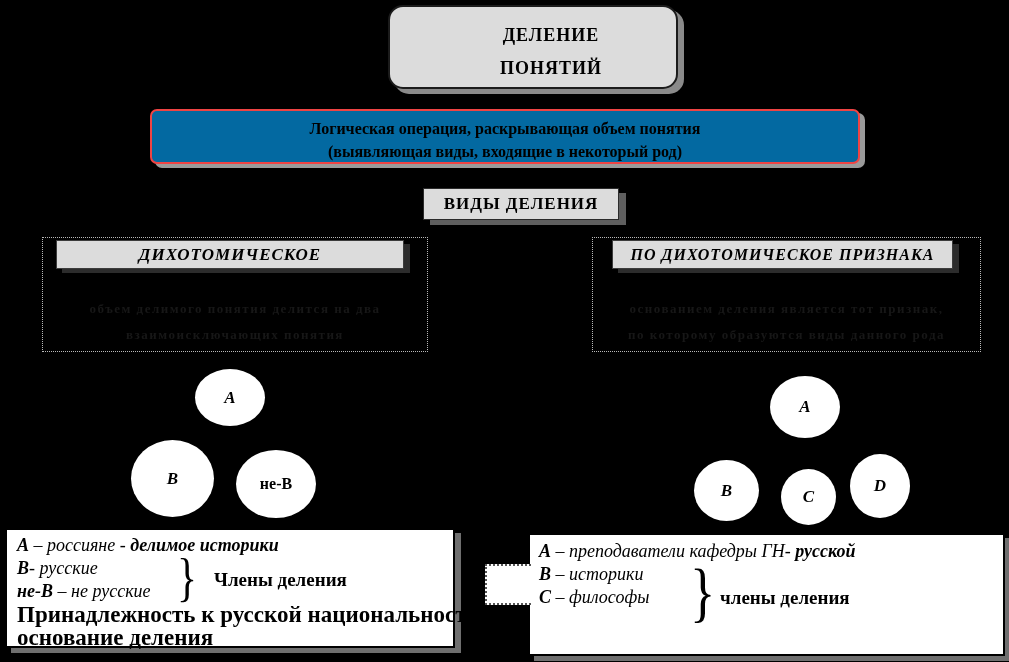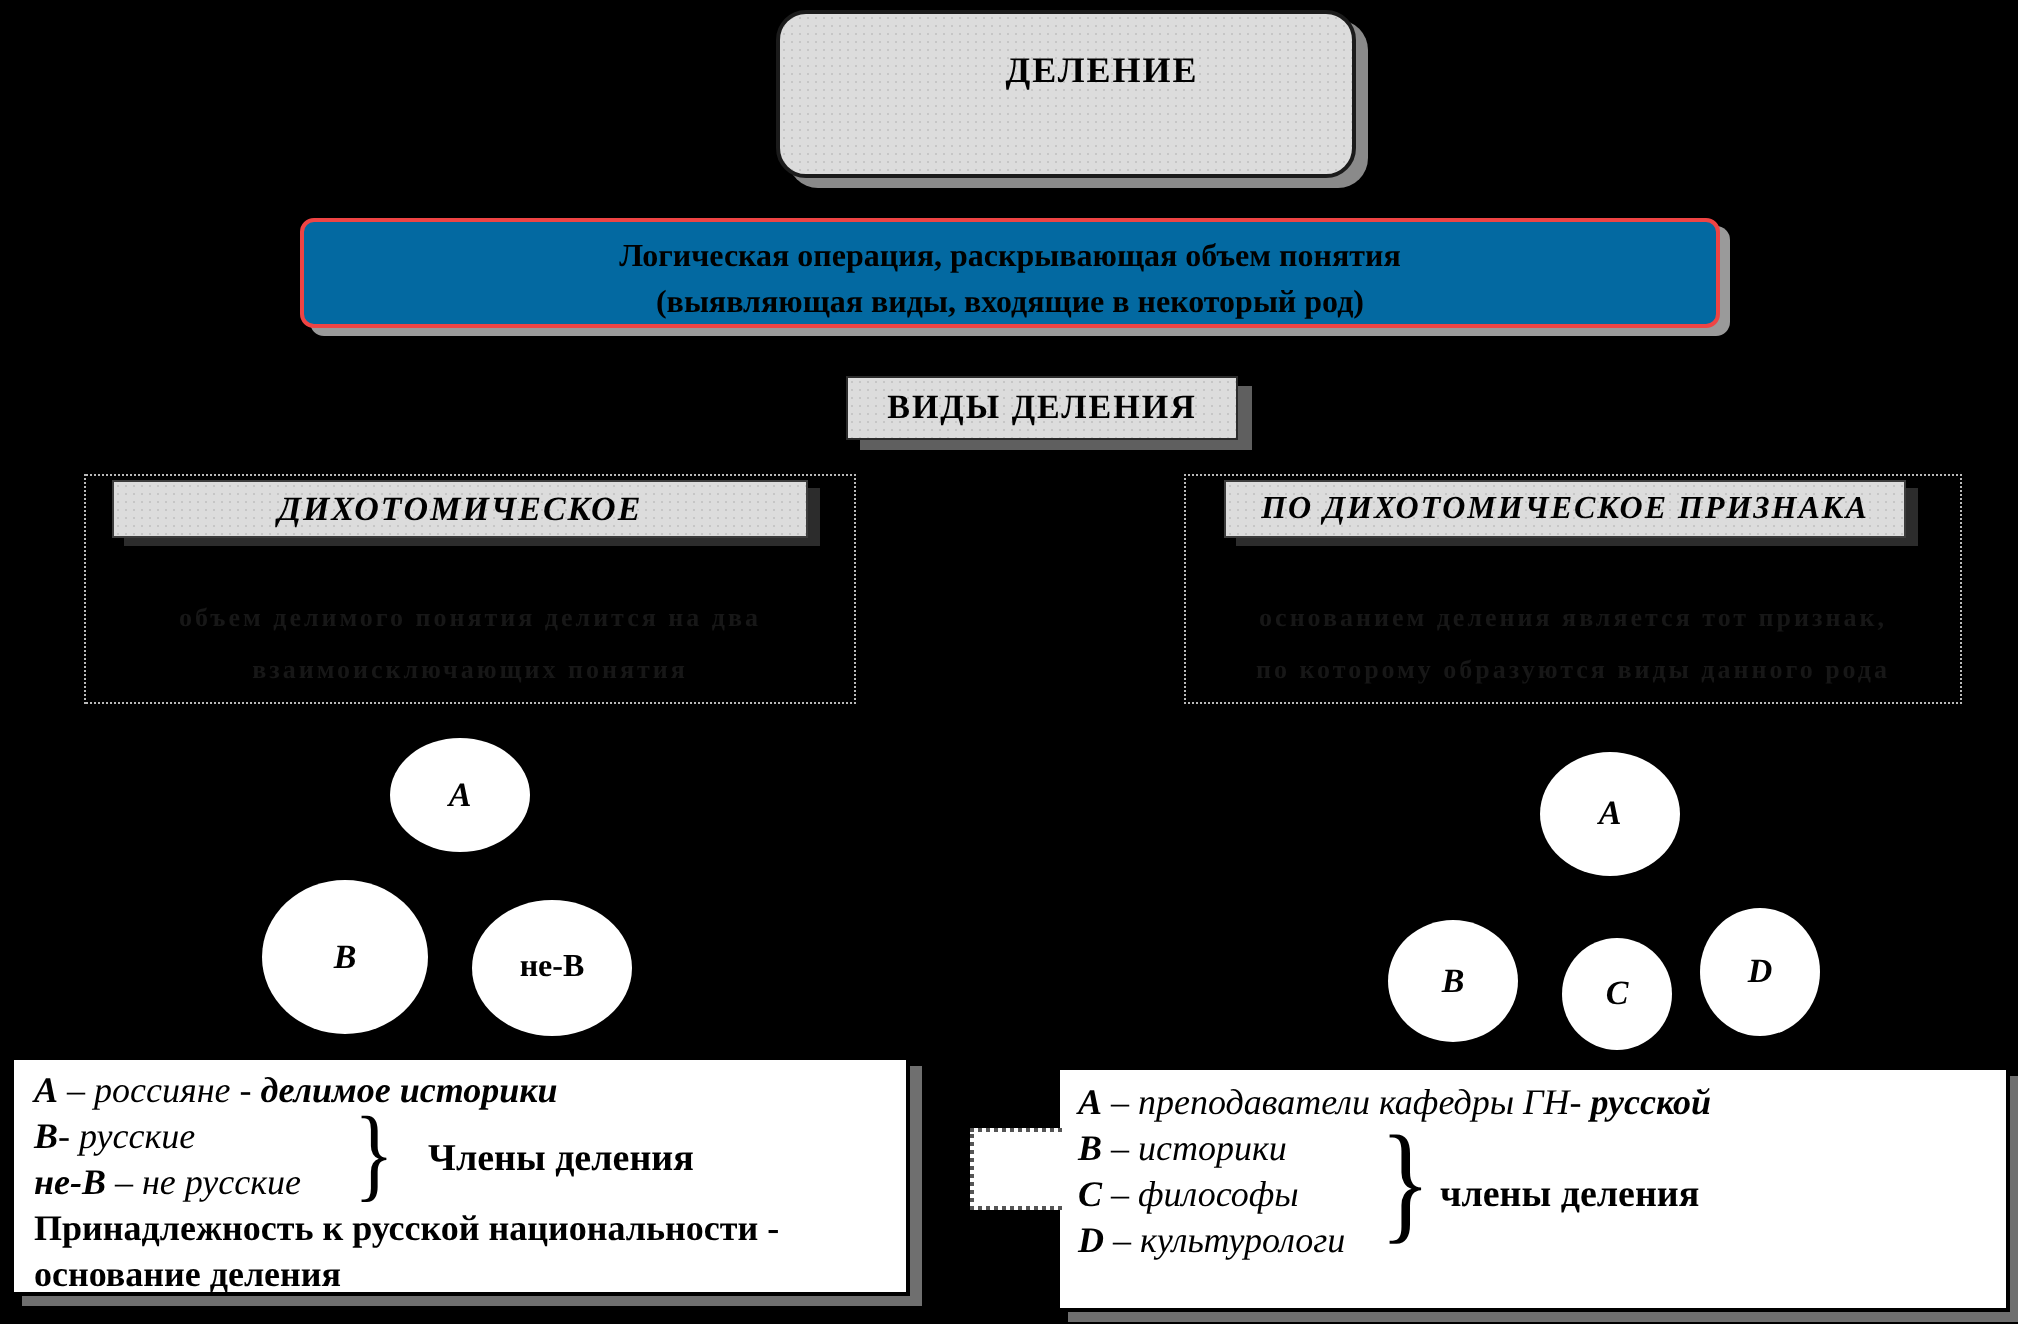--- a/index.html
+++ b/index.html
@@ -56,21 +56,21 @@
   .circle-label.upright{font-style:normal;font-size:16px;}
   
   .legend-box{
     background:#fff;border:2px solid #000;box-shadow:6px 5px 0 #6f6f6f;box-sizing:border-box;
   }
   .legend-left{left:5px;top:528px;width:450px;height:120px;padding:4px 0 0 10px;}
   .legend-right{left:528px;top:533px;width:477px;height:123px;padding:5px 0 0 9px;}
   .legend-line{font-style:italic;font-size:18px;line-height:23px;white-space:nowrap;}
   .legend-line .term{font-weight:bold;}
   .legend-line .emph{font-weight:bold;}
-  .base-line{font-style:normal;font-weight:bold;font-size:18px;line-height:23px;white-space:nowrap;}
+  .base-line{font-style:normal;font-weight:bold;font-size:23px;line-height:23px;white-space:nowrap;}
   .brace{
     position:absolute;font-weight:normal;color:#000;transform:scaleX(0.8);transform-origin:left center;
     line-height:1;
   }
   .brace-left{left:170px;top:22px;font-size:52px;}
   .brace-right{left:160px;top:24px;font-size:66px;}
   .members-label{position:absolute;font-weight:bold;font-size:19px;white-space:nowrap;}
   .members-left{left:207px;top:39px;}
   .members-right{left:190px;top:52px;}
   
@@ -79,20 +79,21 @@
     border:2px dotted #555;border-right:none;box-sizing:border-box;z-index:5;
   }
 </style>
 </head>
 <body>
 
 <div id="canvas">
 
   <div class="abs title-box stipple">
     <div class="title-line">ДЕЛЕНИЕ</div>
+    <div class="title-line">ПОНЯТИЙ</div>
   </div>
 
   <div class="abs def-box">
     <div class="def-line">Логическая операция, раскрывающая объем понятия</div>
     <div class="def-line">(выявляющая виды, входящие в некоторый род)</div>
   </div>
 
   <div class="abs panel panel-left">
     <div class="panel-header stipple">
       <span>ДИХОТОМИЧЕСКОЕ</span>
@@ -149,18 +150,17 @@
     <div class="base-line">Принадлежность к русской национальности -</div>
     <div class="base-line">основание деления</div>
     <div class="brace brace-left">}</div>
     <div class="members-label members-left">Члены деления</div>
   </div>
 
   <div class="abs legend-box legend-right">
     <div class="legend-line"><span class="term">А</span><span> – преподаватели кафедры ГН- </span><span class="emph">русской</span></div>
     <div class="legend-line"><span class="term">В</span><span> – историки</span></div>
     <div class="legend-line"><span class="term">С</span><span> – философы</span></div>
-    <div class="legend-line"><span class="term">D</span><span> – культурологи</span></div>
     <div class="brace brace-right">}</div>
     <div class="members-label members-right">члены деления</div>
   </div>
 
 </div>
 
 </body></html>

